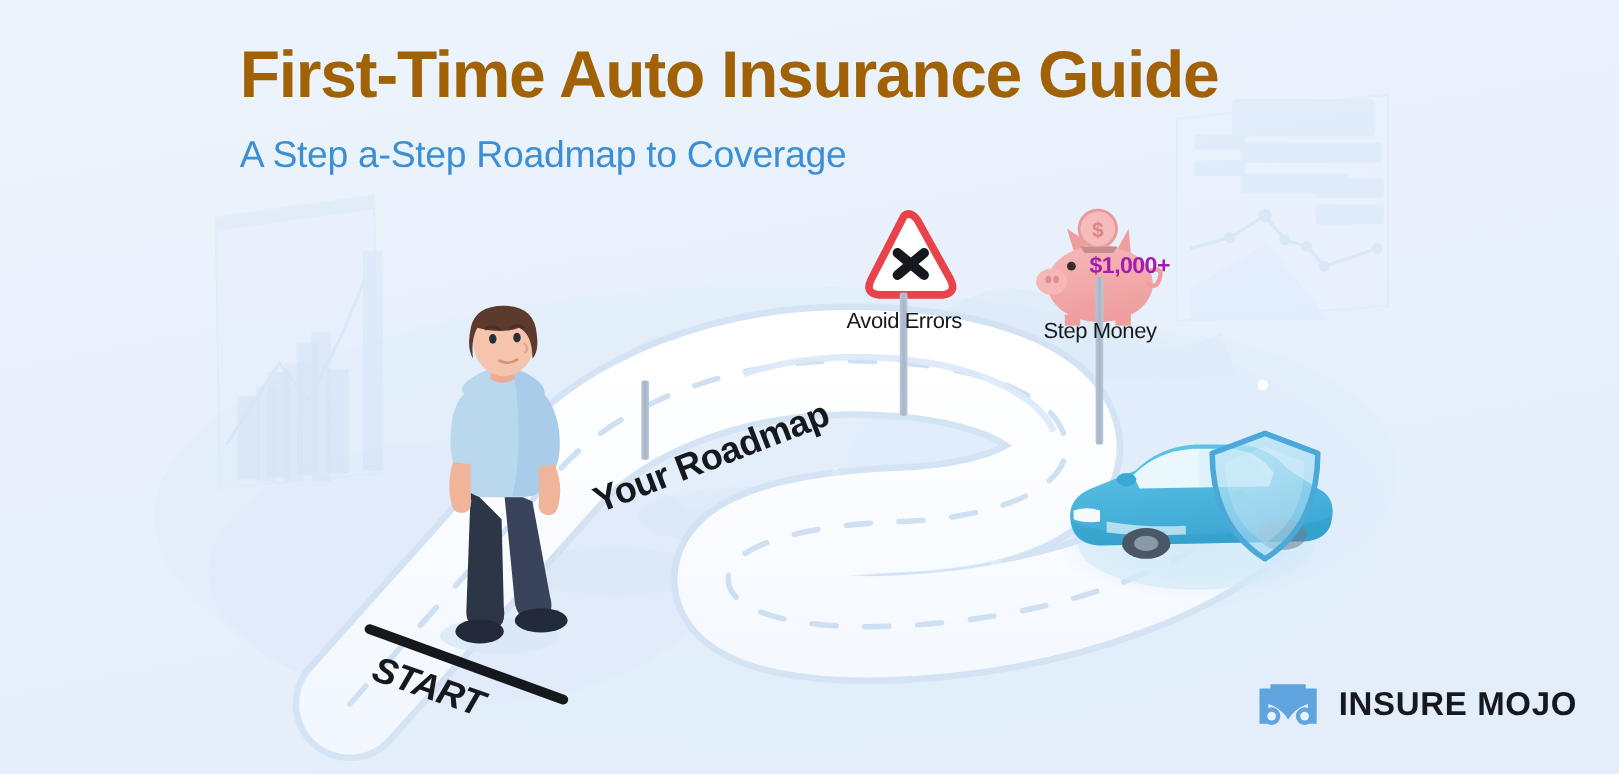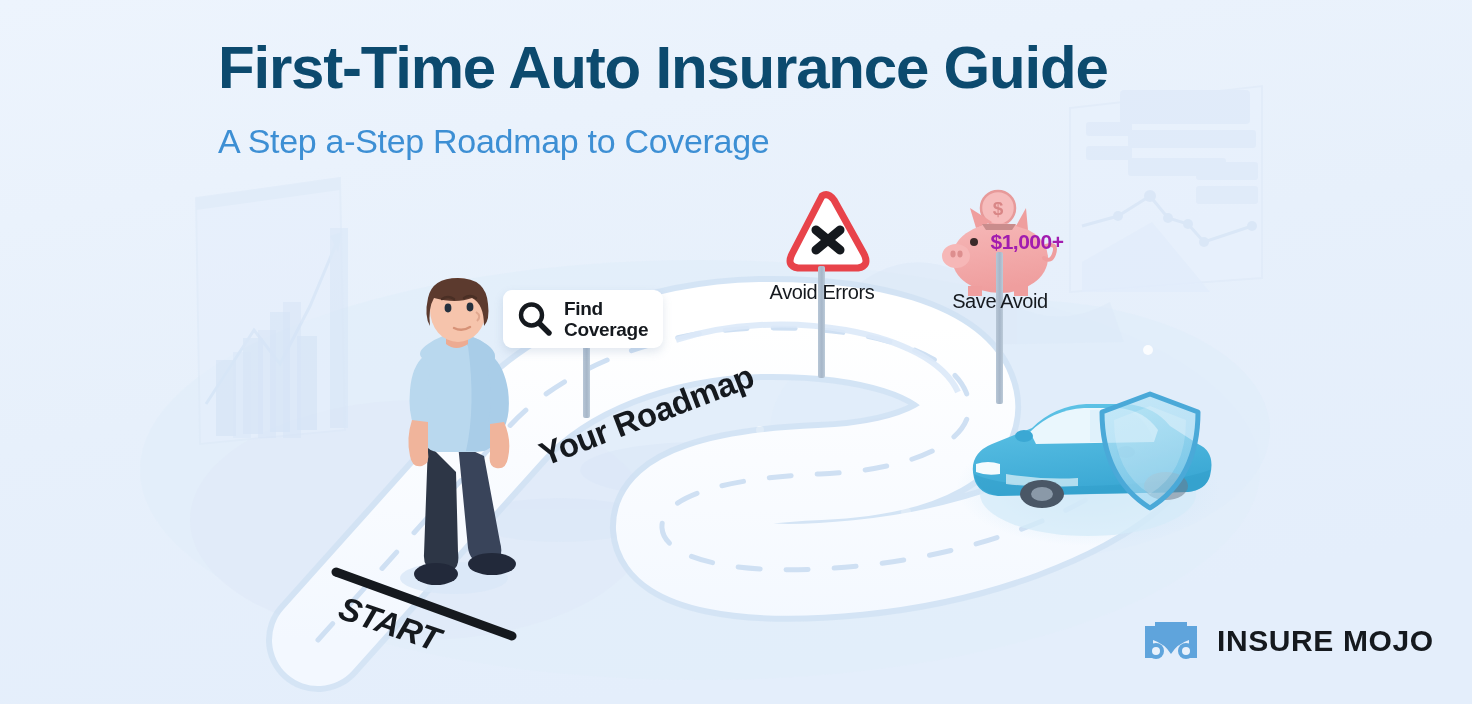--- a/index.html
+++ b/index.html
@@ -19,21 +19,21 @@
   }
 
   
   .bg-layer { position:absolute; inset:0; pointer-events:none; }
 
   
   .header { position:absolute; left:218px; top:36px; }
   .title {
     font-size:60px;
     font-weight:700;
-    color:#0c4a6e;
+    color:#a16207;
     letter-spacing:-1.2px;
     line-height:1.05;
     white-space:nowrap;
   }
   .subtitle {
     margin-top:24px;
     font-size:34px;
     font-weight:400;
     color:#3d8fd4;
     letter-spacing:-0.3px;
@@ -368,34 +368,24 @@
 
   <div class="sign-post" style="left:583px; top:346px; height:72px;"></div>
   <div class="sign-post" style="left:818px; top:266px; height:112px;"></div>
   <div class="sign-post" style="left:996px; top:252px; height:152px;"></div>
 
   <div class="header">
     <div class="title">First-Time Auto Insurance Guide</div>
     <div class="subtitle">A Step a-Step Roadmap to Coverage</div>
   </div>
 
-  <div class="find-card">
-    <svg width="40" height="40" viewBox="0 0 40 40">
-      <circle cx="16.5" cy="16" r="10.5" fill="none" stroke="#15191e" stroke-width="4.4"></circle>
-      <line x1="24" y1="24" x2="34" y2="34" stroke="#15191e" stroke-width="5.4" stroke-linecap="round"></line>
-    </svg>
-    <div>
-      <div class="find-label">Find</div>
-      <div class="find-label">Coverage</div>
-    </div>
-  </div>
 
   <div class="step-label" style="left:742px; top:281px; width:160px;">Avoid Errors</div>
 
-  <div class="step-label" style="left:920px; top:290px; width:160px;">Save Avoid</div>
+  <div class="step-label" style="left:920px; top:290px; width:160px;">Step Money</div>
 
   <div class="piggy-amount">$1,000+</div>
 
   <div class="road-text" id="roadmap-text">Your Roadmap</div>
   <div class="road-text" id="start-text">START</div>
 
   <div class="logo">
     <svg width="60" height="42" viewBox="0 0 60 42">
       <path d="M4 6 L4 14 L14 10 L46 10 L56 14 L56 6 L46 6 L46 2 L14 2 L14 6 Z" fill="#5fa4dc"></path>
       <path d="M4 14 Q4 8 14 8 L46 8 Q56 8 56 14 L56 38 L48 38 L48 20 Q36 24 30 34 Q24 24 12 20 L12 38 L4 38 Z" fill="#5fa4dc"></path>

